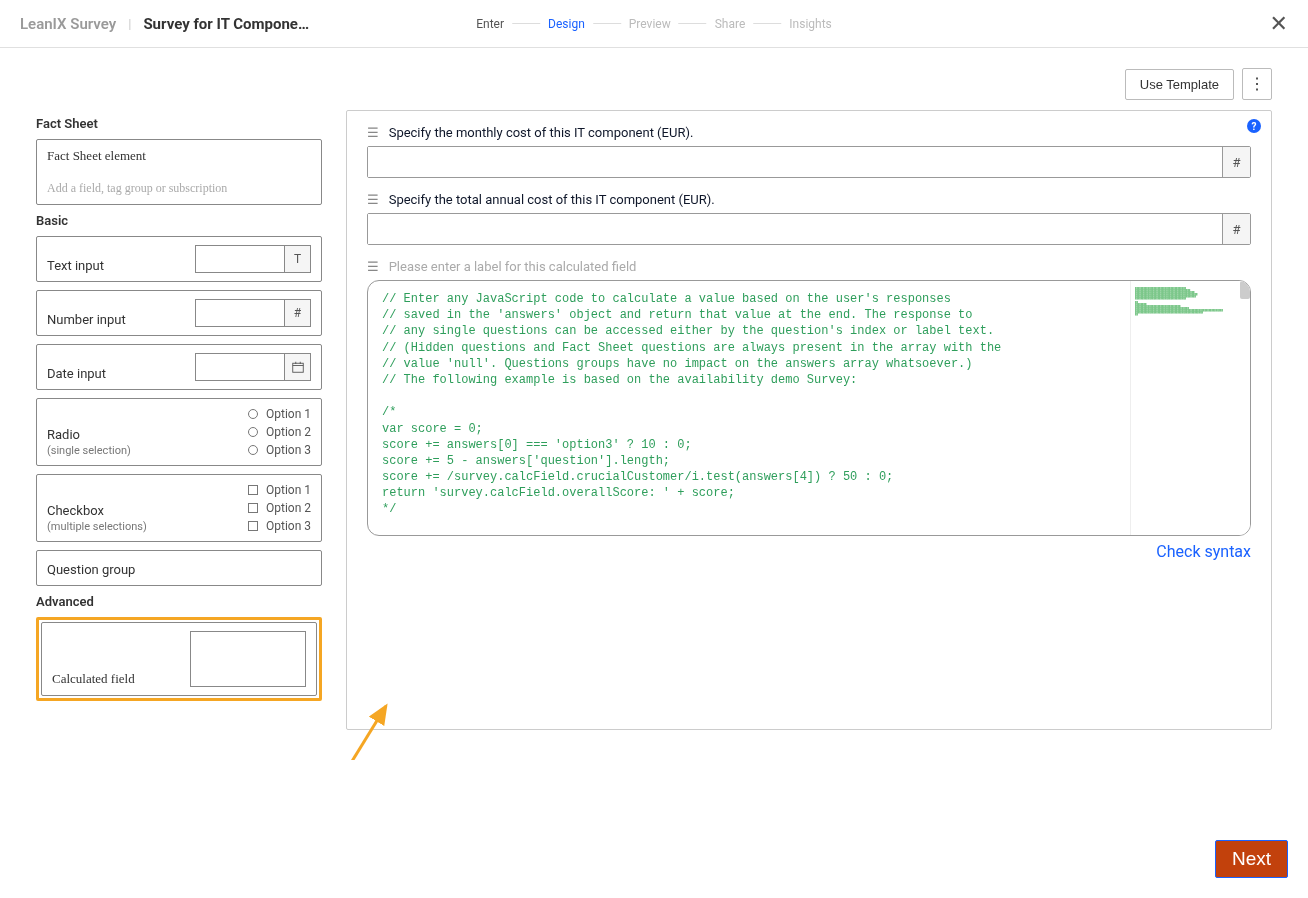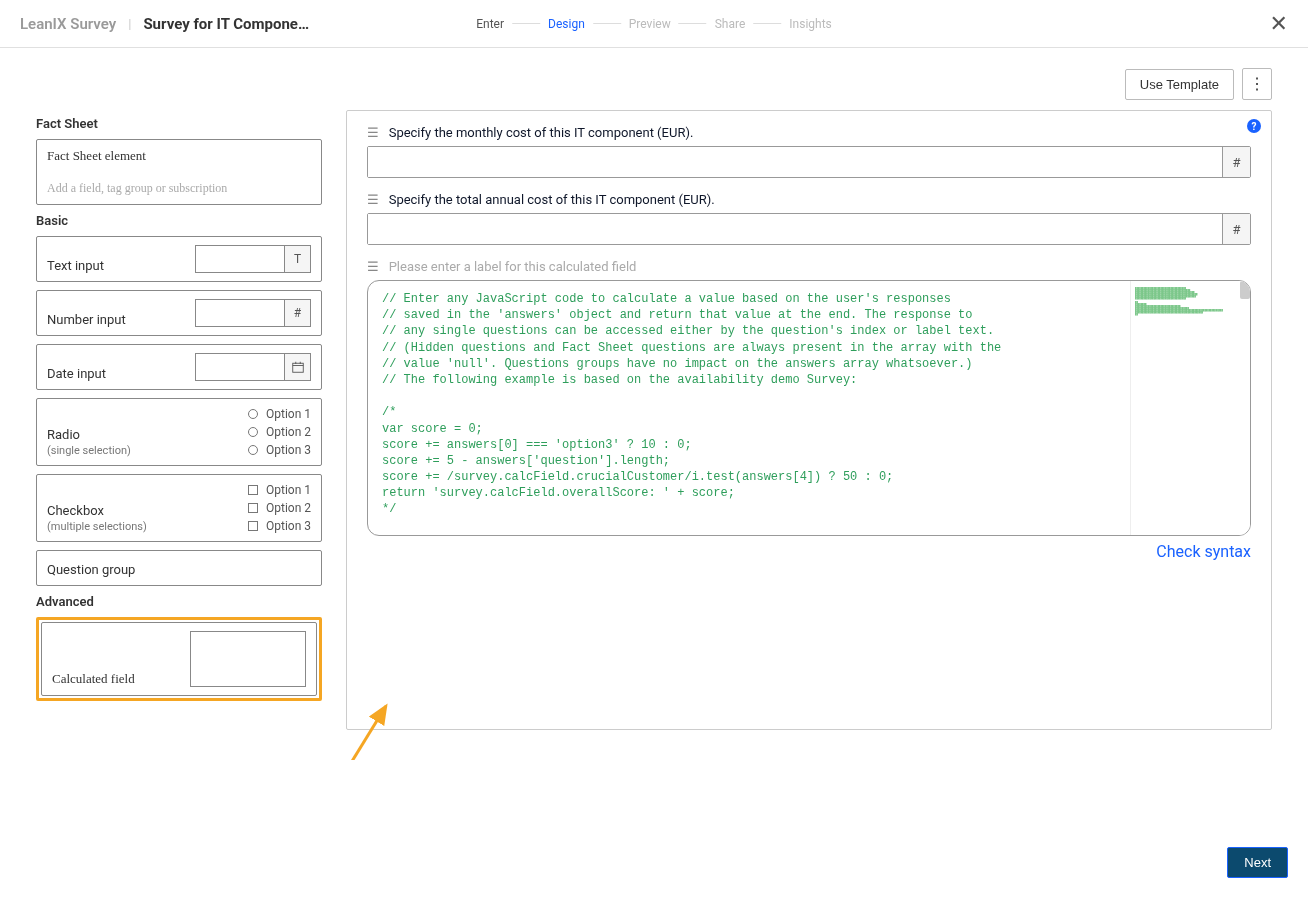--- a/index.html
+++ b/index.html
@@ -45,21 +45,21 @@
 .q-input { flex: 1; border: none; padding: 0 8px; font-size: 13px; outline: none; }
 .q-suffix { width: 28px; border-left: 1px solid #999; background: #f5f5f5; display: flex; align-items: center; justify-content: center; font-size: 13px; color: #555; }
 .code-wrap { border: 1px solid #999; border-radius: 12px; display: flex; height: 256px; background: #fff; overflow: hidden; position: relative; }
 .code-area { flex: 1; padding: 10px 14px; font-family: "SFMono-Regular", Consolas, "Liberation Mono", Menlo, monospace; font-size: 12px; color: #2e9e5b; white-space: pre; line-height: 1.35; overflow: auto; }
 .minimap { width: 120px; border-left: 1px solid #eee; background: #fff; padding: 6px 4px; font-size: 2px; line-height: 2px; color: #7cc78a; overflow: hidden; white-space: pre; }
 .minimap-track { position: absolute; right: 0; top: 0; width: 10px; height: 100%; }
 .minimap-thumb { position: absolute; right: 0; top: 0; width: 10px; height: 18px; background: #ccc; border-radius: 2px; }
 .code-footer { text-align: right; margin-top: 6px; }
 .link { color: #1a62ff; font-size: 16px; cursor: pointer; }
 .footer-next { position: fixed; right: 20px; bottom: 20px; }
-.btn-primary { background: #0c4a6e; color: #fff; border: 1px solid #1a62ff; padding: 7px 16px; font-size: 13px; border-radius: 2px; cursor: pointer; margin-top: 24px; }
+.btn-primary { background: #c2410c; color: #fff; border: 1px solid #1a62ff; padding: 7px 16px; font-size: 19px; border-radius: 2px; cursor: pointer; margin-top: 24px; }
 .arrow-svg { position: absolute; left: -6px; top: 585px; pointer-events: none; }
 </style>
 </head>
 <body>
 
 <div class="header">
   <span class="brand">LeanIX Survey</span>
   <span class="sep">|</span>
   <span class="title">Survey for IT Compone…</span>
   <div class="steps">

